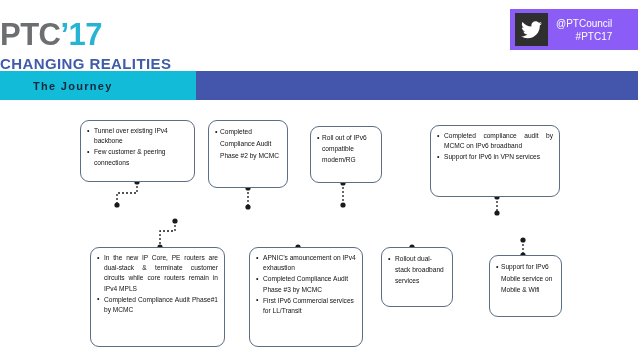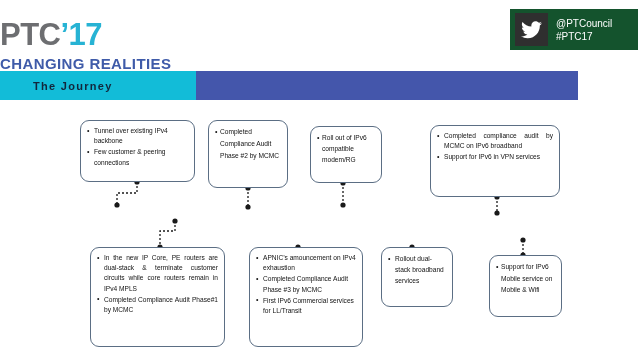--- a/index.html
+++ b/index.html
@@ -52,23 +52,24 @@
     white-space: nowrap;
   }
 
   
   #twitter-badge {
     position: absolute;
     right: 0px;
     top: 9px;
     height: 41px;
     width: 128px;
-    background: #14532d;
+    background: #8b5cf6;
     display: flex;
     align-items: center;
+    text-align: right;
   }
   #twitter-icon-box {
     width: 33px;
     height: 33px;
     margin-left: 5px;
     background: #2f2f2f;
     display: flex;
     align-items: center;
     justify-content: center;
     flex: none;
@@ -79,21 +80,21 @@
     color: #ffffff;
     font-size: 10px;
     line-height: 13px;
   }
 
   
   #title-bar {
     position: absolute;
     left: 0;
     top: 71px;
-    width: 578px;
+    width: 638px;
     height: 29px;
     display: flex;
   }
   #title-bar-cyan {
     width: 196px;
     height: 100%;
     background: #12bcd8;
     display: flex;
     align-items: center;
   }

